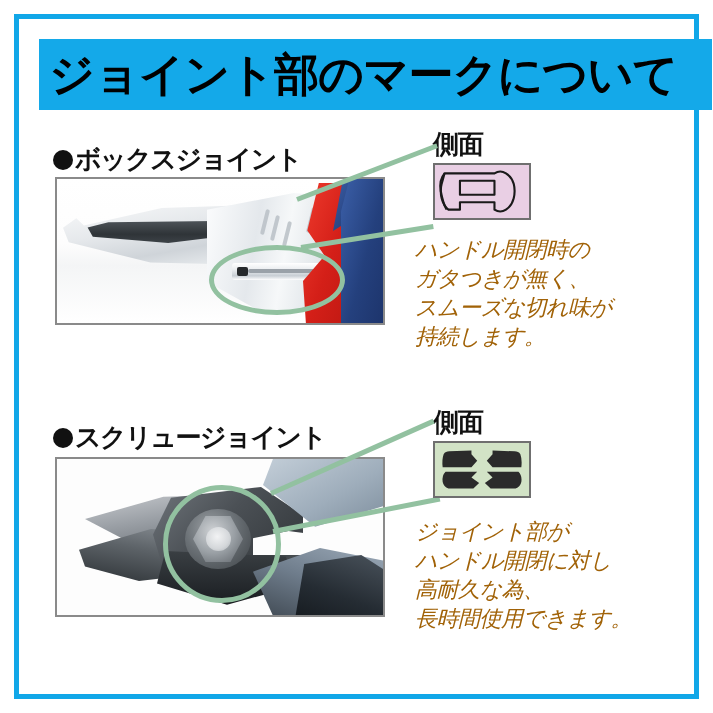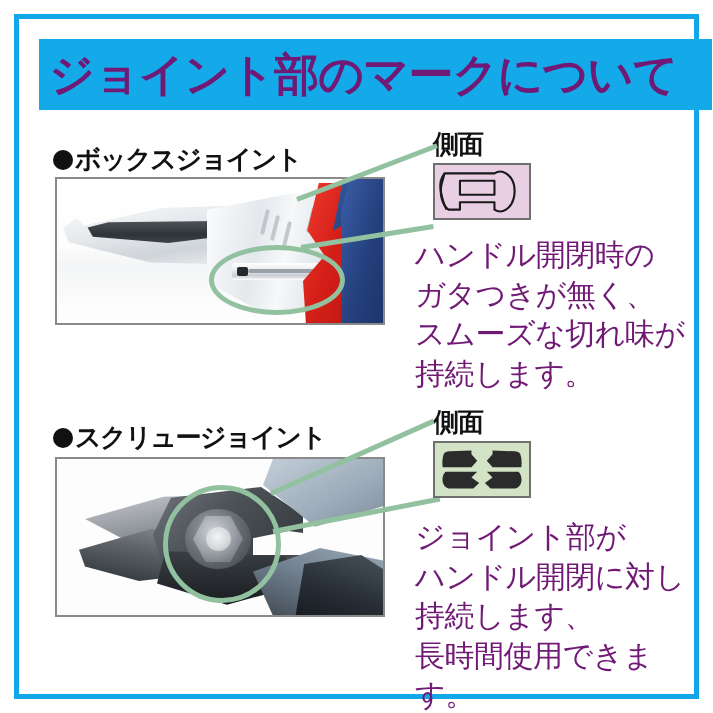--- a/index.html
+++ b/index.html
@@ -33,21 +33,21 @@
     left: 20px;
     top: 20px;
     width: 673px;
     height: 71px;
     background: #14A9E9;
     display: flex;
     align-items: center;
     overflow: hidden;
   }
   #title-text {
-    color: #701a75;
+    color: #000000;
     font-weight: bold;
     font-size: 45px;
     letter-spacing: -1px;
     margin-left: 10px;
     white-space: nowrap;
     line-height: 1;
   }
 
   
   .section { position: absolute; left: 0; right: 0; }
@@ -289,25 +289,26 @@
   #diagram-screw-joint {
     top: 44px;
     background: #d2e3c6;
   }
   .diagram-box svg { display: block; width: 100%; height: 100%; }
 
   
   .desc {
     position: absolute;
     left: 396px;
-    font-size: 30px;
+    font-size: 22px;
     line-height: 1.32;
-    color: #701a75;
+    color: #a16207;
     letter-spacing: -0.5px;
     white-space: pre-line;
+    font-style: italic;
   }
   #desc-box   { top: 116px; }
   #desc-screw { top: 120px; }
 </style>
 </head>
 <body>
 
 <div id="page">
 
   <div id="title-band">
@@ -391,17 +392,17 @@
         <path d="M89 12 Q91 18 90 26 L60 26 L54 19 L60 12 L60 8 L83 9 Q87 9 89 12 Z" fill="#2B2B2B"></path>
 
         <path d="M11 31 L44 31 L38 37 L46 43 L40 49 L14 49 Q9 47 8 42 Q7 35 11 31 Z" fill="#2B2B2B"></path>
 
         <path d="M87 31 L54 31 L60 37 L52 43 L58 49 L84 49 Q89 47 90 42 Q91 35 87 31 Z" fill="#2B2B2B"></path>
       </svg>
     </div>
 
     <div class="desc" id="desc-screw">ジョイント部が
 ハンドル開閉に対し
-持続します、
+高耐久な為、
 長時間使用できます。</div>
   </div>
 
 </div>
 
 </body></html>

